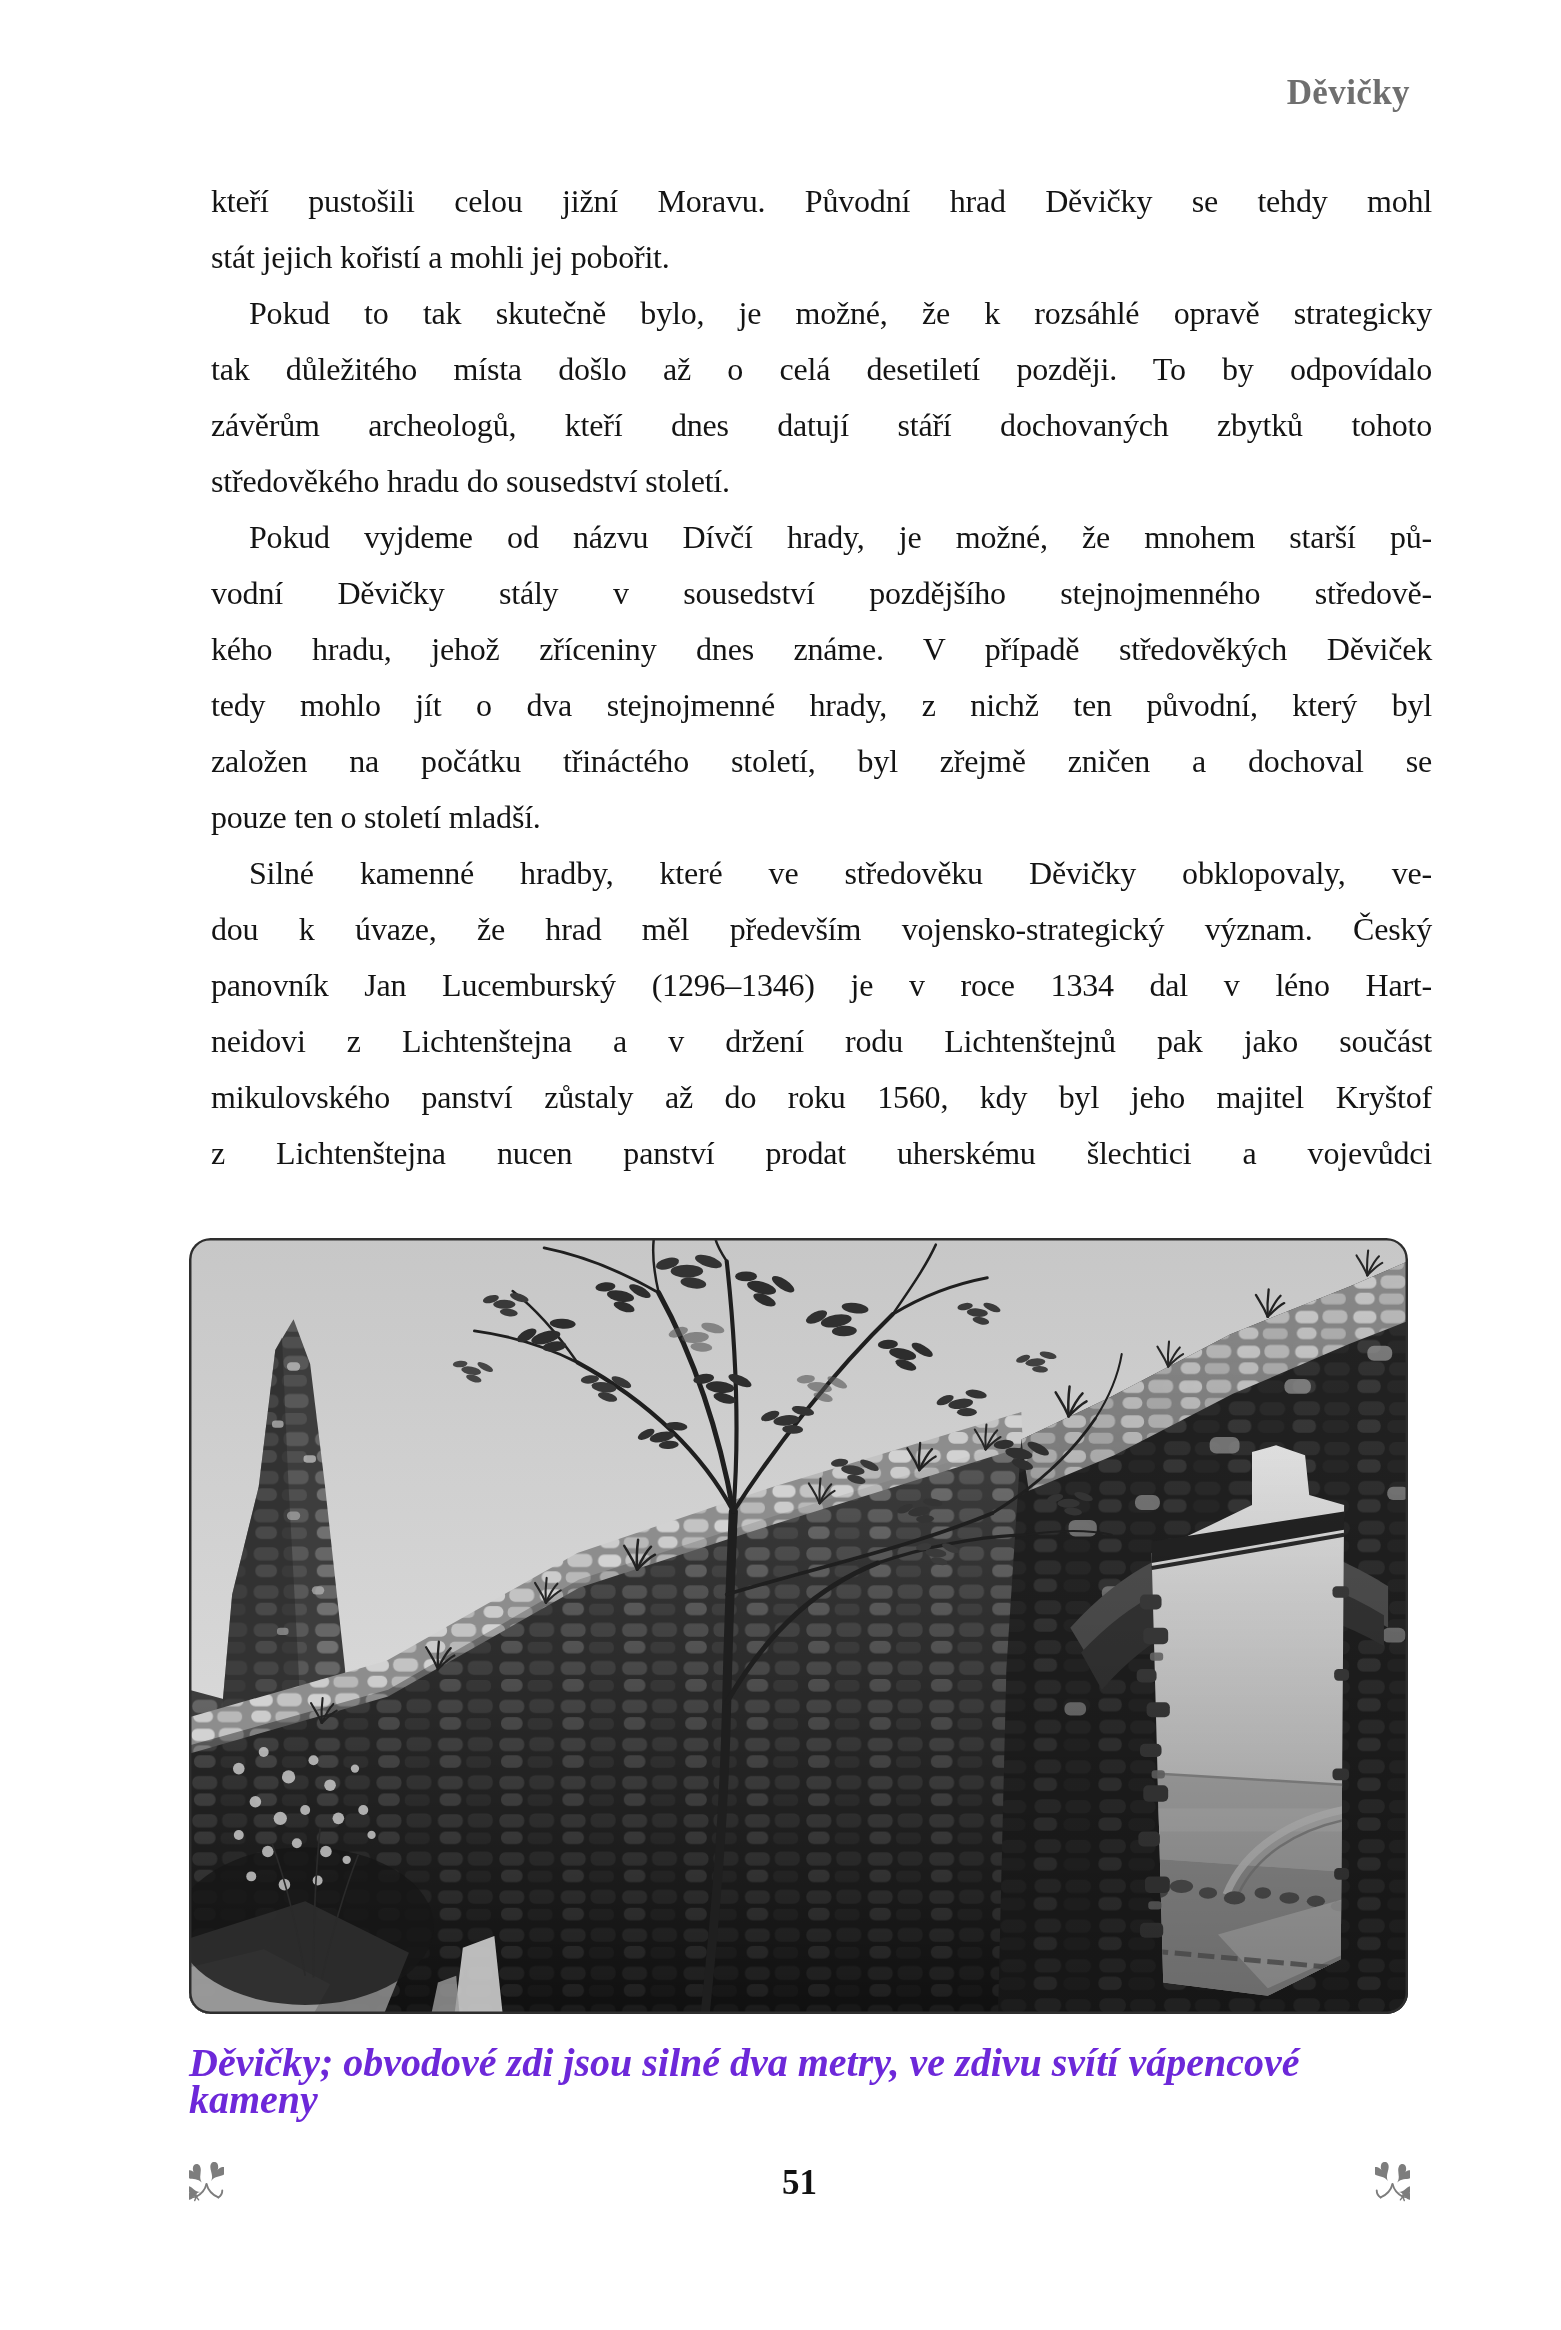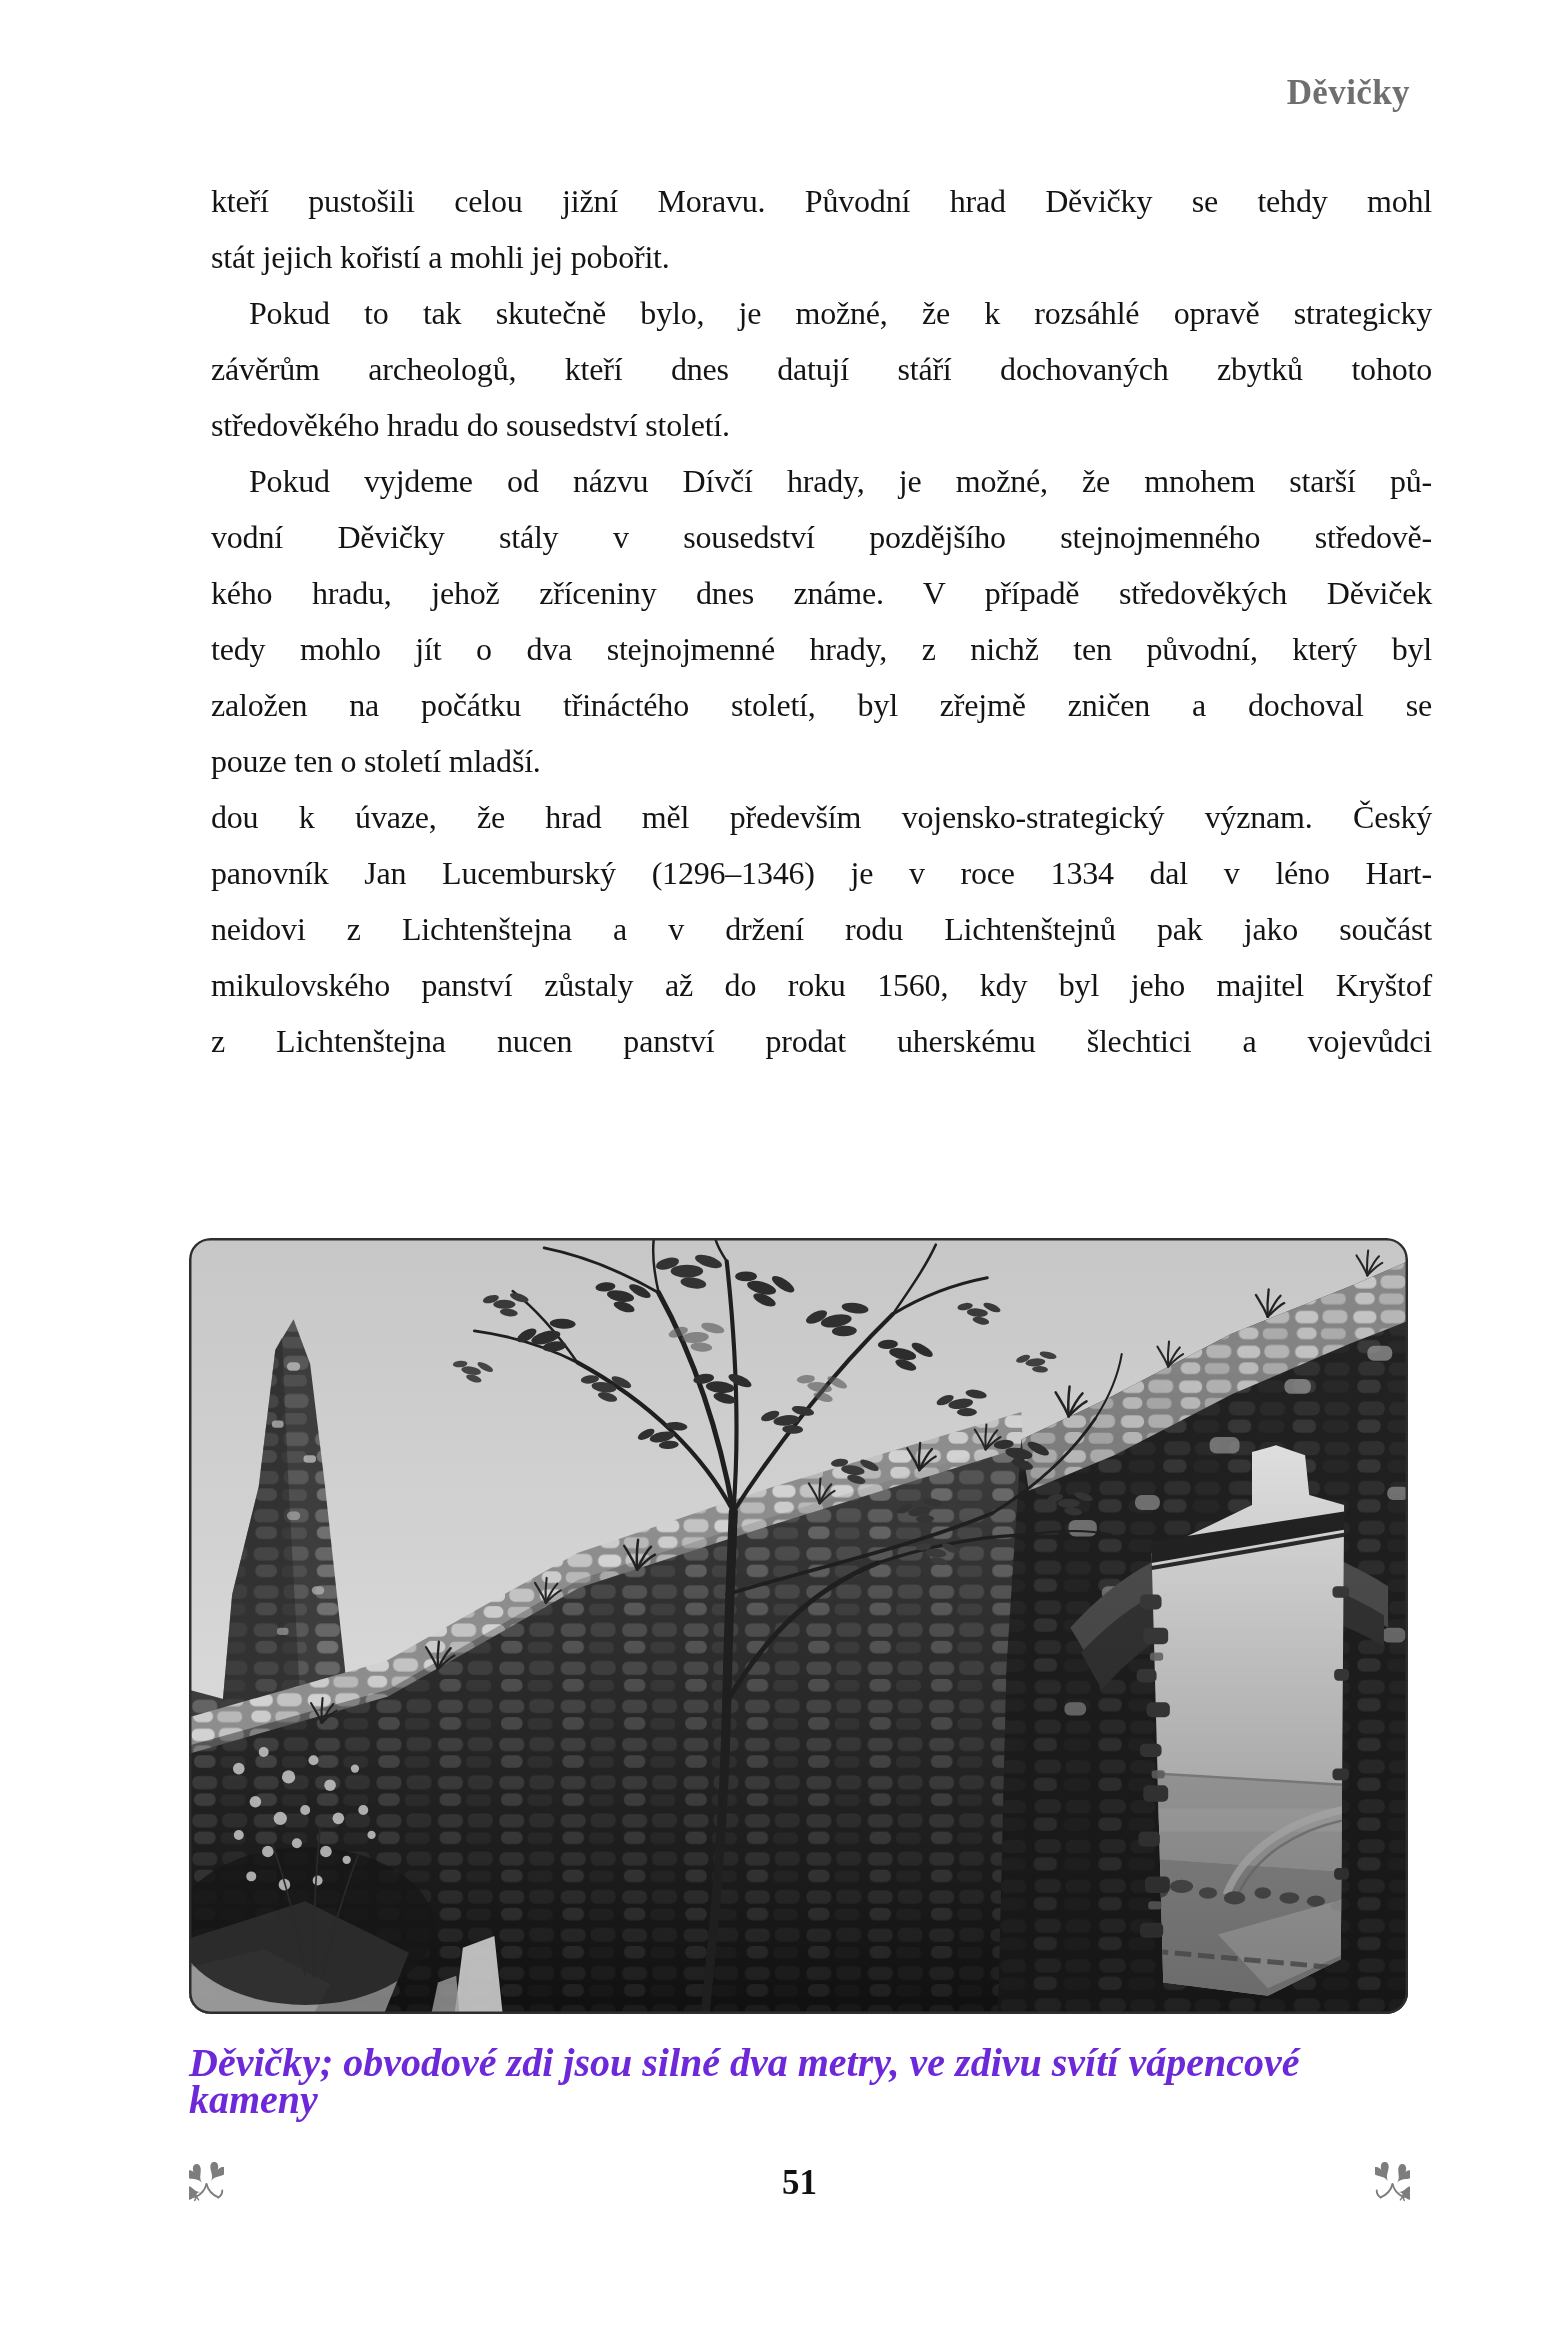--- a/index.html
+++ b/index.html
@@ -49,32 +49,34 @@
 
   <div class="running-head">Děvičky</div>
 
   <div class="body-text">
       <div class="para">
         <div class="line">kteří pustošili celou jižní Moravu. Původní hrad Děvičky se tehdy mohl</div>
         <div class="line endpara">stát jejich kořistí a mohli jej pobořit.</div>
       </div>
       <div class="para">
         <div class="line indent">Pokud to tak skutečně bylo, je možné, že k rozsáhlé opravě strategicky</div>
+        <div class="line">tak důležitého místa došlo až o celá desetiletí později. To by odpovídalo</div>
         <div class="line">závěrům archeologů, kteří dnes datují stáří dochovaných zbytků tohoto</div>
         <div class="line endpara">středověkého hradu do sousedství století.</div>
       </div>
       <div class="para">
         <div class="line indent">Pokud vyjdeme od názvu Dívčí hrady, je možné, že mnohem starší pů-</div>
         <div class="line">vodní Děvičky stály v sousedství pozdějšího stejnojmenného středově-</div>
         <div class="line">kého hradu, jehož zříceniny dnes známe. V případě středověkých Děviček</div>
         <div class="line">tedy mohlo jít o dva stejnojmenné hrady, z nichž ten původní, který byl</div>
         <div class="line">založen na počátku třináctého století, byl zřejmě zničen a dochoval se</div>
         <div class="line endpara">pouze ten o století mladší.</div>
       </div>
       <div class="para">
+        <div class="line indent">Silné kamenné hradby, které ve středověku Děvičky obklopovaly, ve-</div>
         <div class="line">dou k úvaze, že hrad měl především vojensko-strategický význam. Český</div>
         <div class="line">panovník Jan Lucemburský (1296–1346) je v roce 1334 dal v léno Hart-</div>
         <div class="line">neidovi z Lichtenštejna a v držení rodu Lichtenštejnů pak jako součást</div>
         <div class="line">mikulovského panství zůstaly až do roku 1560, kdy byl jeho majitel Kryštof</div>
         <div class="line">z Lichtenštejna nucen panství prodat uherskému šlechtici a vojevůdci</div>
       </div>
     </div>
 
   <figure class="photo" style="margin:0">
     <svg viewBox="0 0 1469 936" preserveAspectRatio="none">

